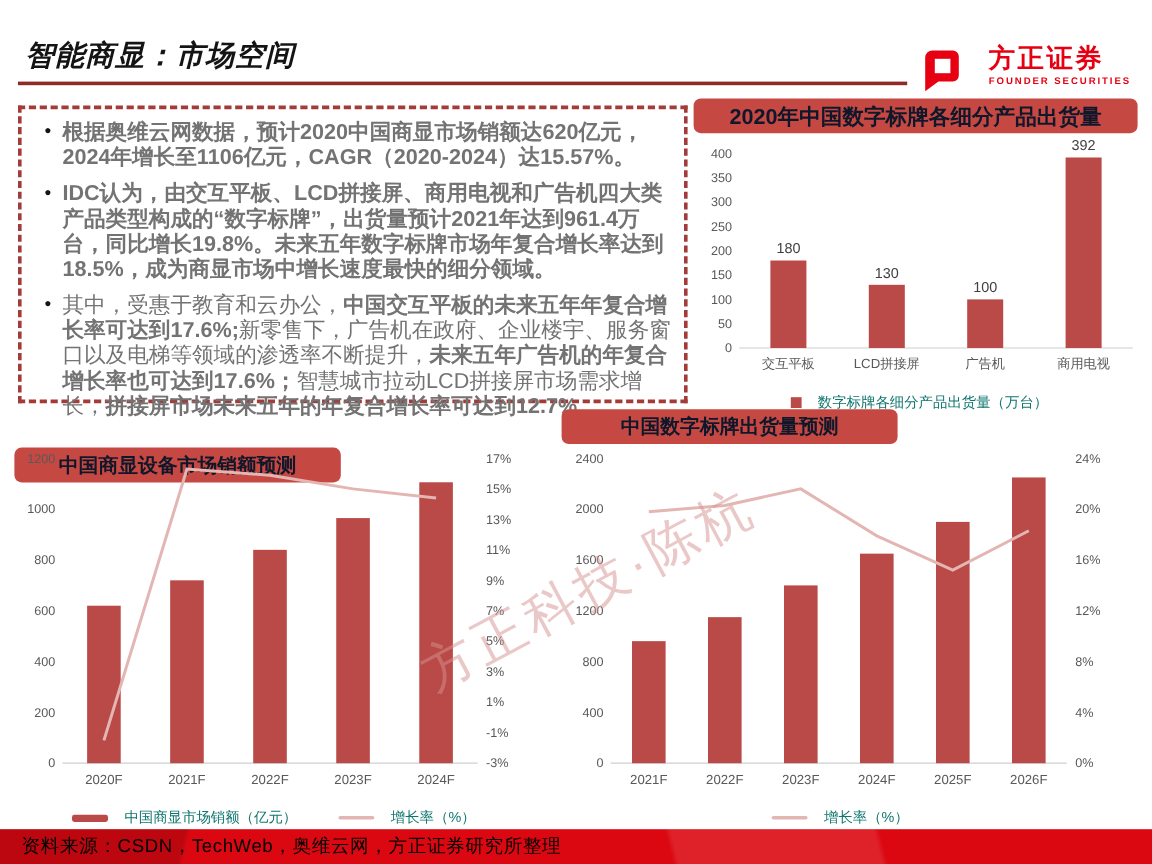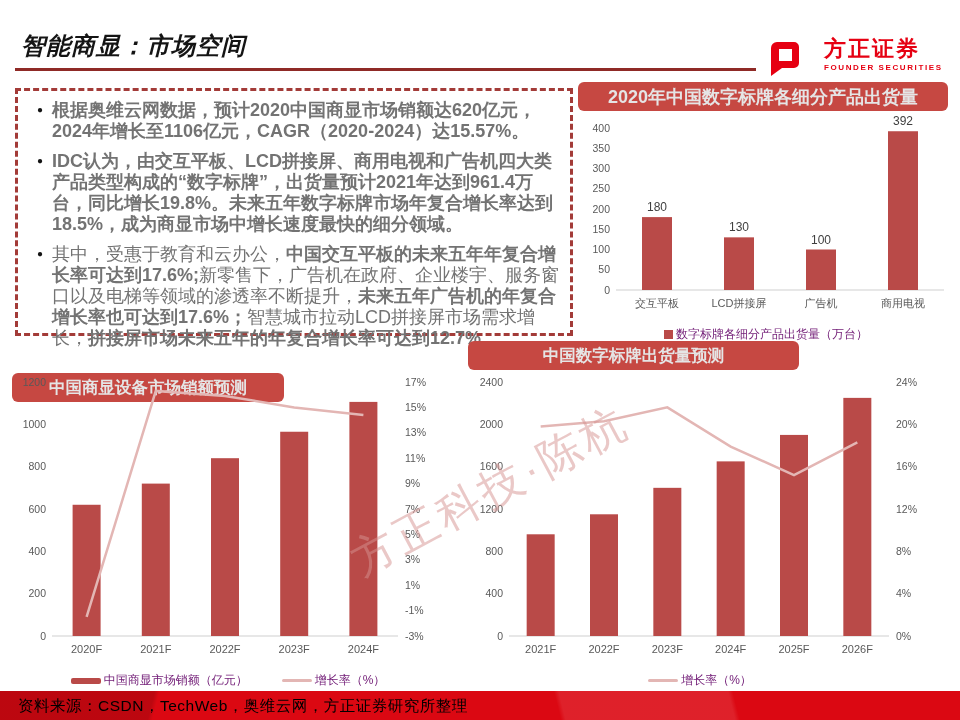--- a/index.html
+++ b/index.html
@@ -14,31 +14,31 @@
   .logo-en{font-size:8px;font-weight:700;color:#E60012;letter-spacing:1.6px;margin-top:4px;}
   
   .bullet-box{position:absolute;left:15px;top:88px;width:558px;height:248px;border:3px dashed #A33B38;
               box-sizing:border-box;padding:9px 10px 6px 10px;}
   .bullet-list{list-style:none;margin:0;padding:0;}
   .bullet-list li{display:flex;margin-bottom:9px;}
   .marker{flex:0 0 24px;font-size:10px;color:#141414;padding-top:4px;text-align:center;}
   .btxt{font-size:18px;line-height:21px;color:#737373;font-weight:400;}
   .btxt .b{font-weight:700;}
   
-  .banner{position:absolute;background:#C64842;color:#e5e5e5;font-weight:700;text-align:center;
+  .banner{position:absolute;background:#C64842;color:#0f172a;font-weight:700;text-align:center;
           border-radius:6px;display:flex;align-items:center;justify-content:center;}
   .banner-tr{left:578px;top:82px;width:370px;height:29px;font-size:18px;}
   .banner-bl{left:12px;top:341px;width:272px;height:29px;font-size:16.5px;margin-top:32px;}
-  .banner-br{left:468px;top:341px;width:331px;height:29px;font-size:16.5px;}
+  .banner-br{left:468px;top:341px;width:280px;height:29px;font-size:16.5px;}
   
   .chart-tr{position:absolute;left:580px;top:112px;width:372px;}
   .chart-bl{position:absolute;left:12px;top:374px;width:432px;}
   .chart-br{position:absolute;left:465px;top:374px;width:470px;}
   .legend{display:flex;justify-content:center;align-items:center;gap:34px;margin-top:2px;}
-  .legend-item{display:flex;align-items:center;gap:3px;font-size:12px;color:#701a75;}
+  .legend-item{display:flex;align-items:center;gap:14px;font-size:12px;color:#0f766e;}
   .sw-square{width:9px;height:9px;background:#B94A48;display:inline-block;}
   .sw-bar{width:30px;height:6px;background:#B94A48;border-radius:2px;display:inline-block;}
   .sw-line{width:30px;height:3px;background:#E3B6B4;border-radius:2px;display:inline-block;}
   
   .watermark{position:absolute;left:310px;top:462px;width:360px;text-align:center;
              transform:rotate(-28deg);font-size:44px;letter-spacing:4px;color:rgba(214,146,143,0.5);
              pointer-events:none;z-index:6;white-space:nowrap;}
   
   .footer{position:absolute;left:0;bottom:0;width:960px;height:29px;background:#DB0812;z-index:7;}
   .footer:before{content:"";position:absolute;inset:0;

